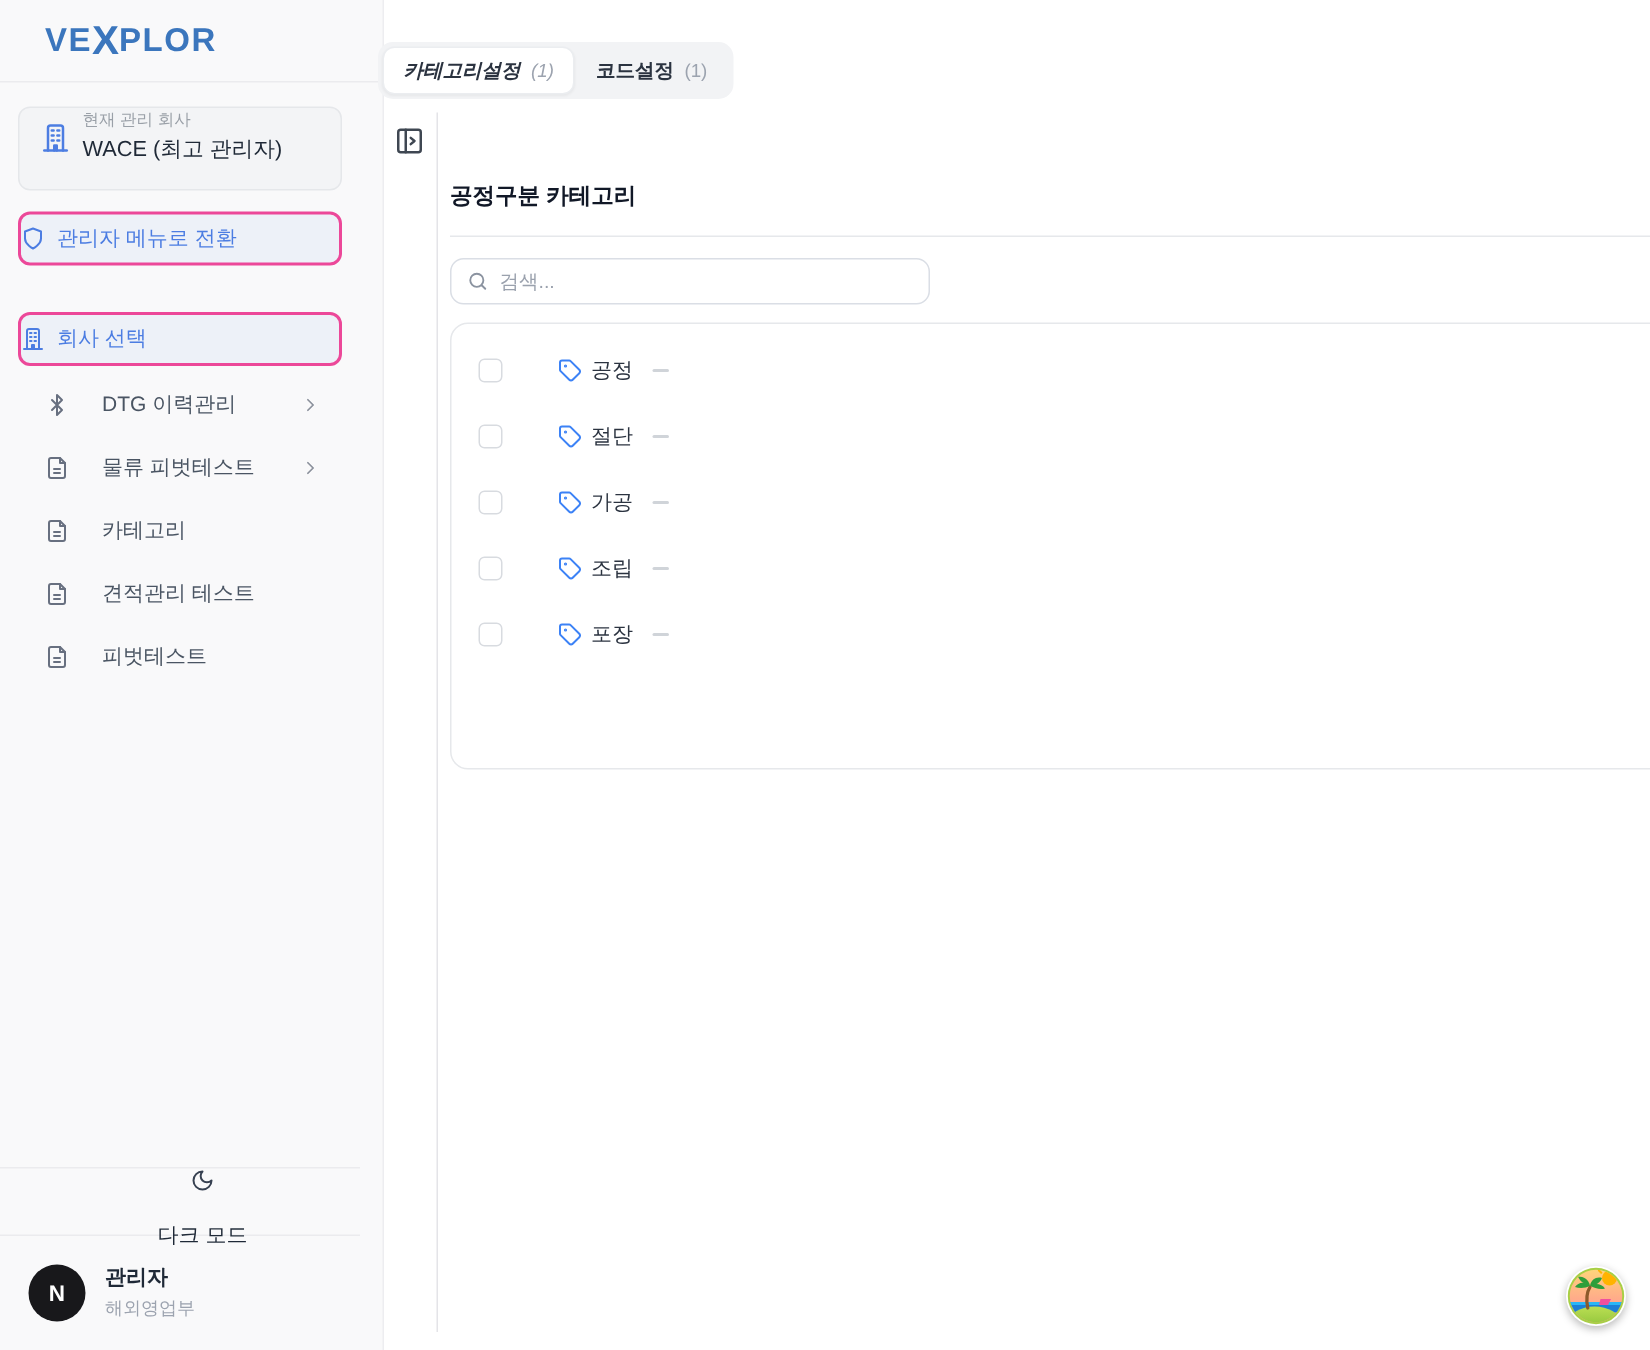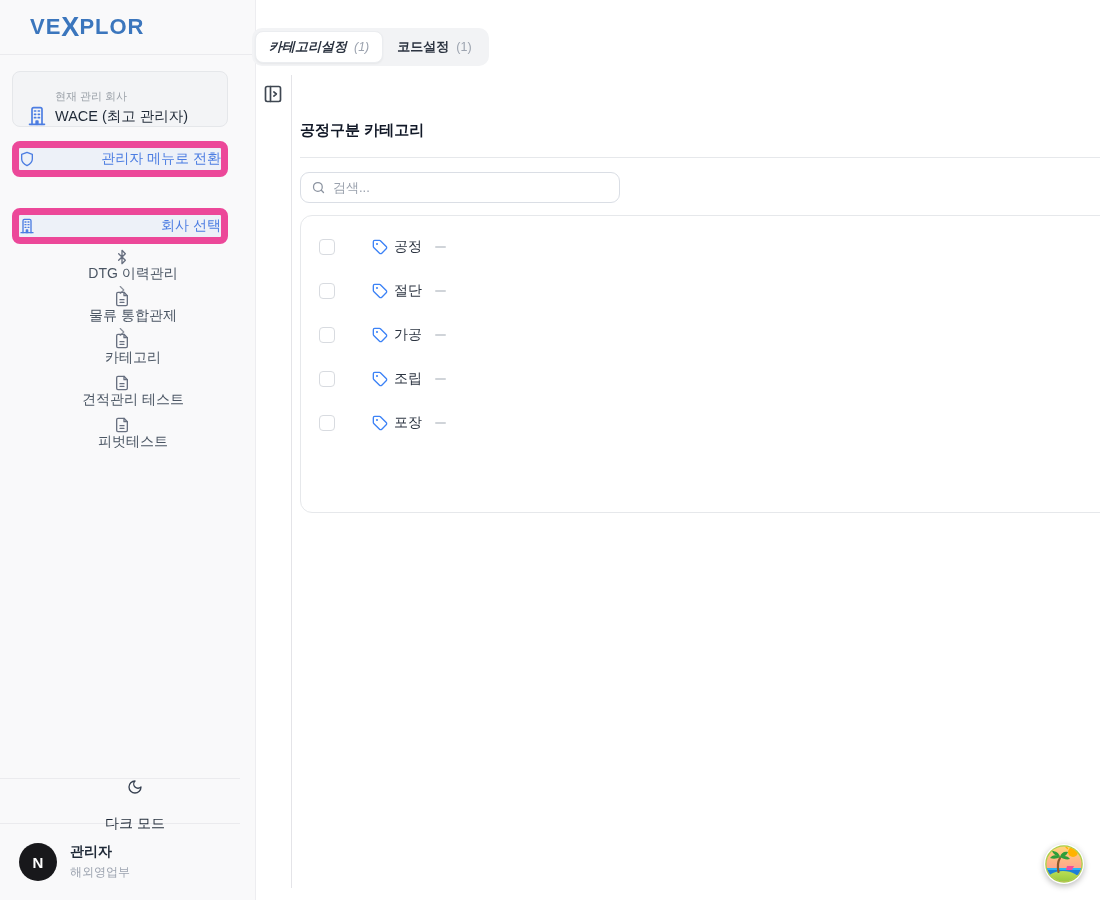--- a/index.html
+++ b/index.html
@@ -9,36 +9,36 @@
   
   .sidebar { position:absolute; left:0; top:0; width:256px; height:900px;
     background:#f9f9fa; border-right:1px solid #ededf0; }
   .logo-wrap { height:55px; display:flex; align-items:center; padding-left:30px;
     border-bottom:1px solid #ebebee; }
   .logo { color:#3b76bd; font-weight:700; font-size:22px; letter-spacing:1px; }
   .logo .x { font-size:27px; vertical-align:-2px; letter-spacing:0; }
 
   .company-card { position:absolute; left:12px; top:71px; width:216px; height:56px;
     background:#f3f4f6; border:1px solid #e5e7ea; border-radius:8px;
-    display:flex; align-items:flex-end; padding:0 14px; gap:8px; }
+    display:flex; align-items:flex-start; padding:0 14px; gap:8px; }
   .company-card .cc-icon { color:#4c7de2; width:20px; height:20px; margin-top:10px; flex:0 0 auto; }
   .cc-label { font-size:11px; color:#9aa0a8; margin-bottom:3px; }
   .cc-name { font-size:14.5px; font-weight:400; color:#1f2937; }
 
   .side-btn { position:absolute; left:12px; width:216px; height:36px;
-    background:#edf1f8; border:7px solid #ec4899; border-radius:8px;
-    display:flex; align-items:center; justify-content:space-between; gap:8px;
+    background:#edf1f8; border:2px solid #ec4899; border-radius:8px;
+    display:flex; align-items:center; justify-content:flex-start; gap:8px;
     color:#4c7de2; font-size:14px; cursor:pointer; }
   .side-btn svg { width:16px; height:16px; }
   .btn-admin { top:141px; }
   .btn-company { top:185px;margin-top:23px; }
 
   .nav { position:absolute; left:0; top:249px; width:240px; }
   .nav-item { height:42px; display:flex; align-items:center;
-    padding:0 26px 0 30px; cursor:pointer; color:#4a5563;flex-direction:column; }
+    padding:0 26px 0 30px; cursor:pointer; color:#4a5563; }
   .nav-item .nav-icon { width:16px; height:16px; color:#687080; flex:0 0 auto; }
   .nav-item .nav-label { font-size:14px; margin-left:22px; flex:1; }
   .nav-item .nav-chevron { width:14px; height:14px; color:#8a909b; }
 
   .side-footer { position:absolute; left:0; bottom:0; width:240px; }
   .darkmode-row { height:45px; border-top:1px solid #ebebee; display:flex;
     align-items:center; padding-left:30px; gap:20px; cursor:pointer;flex-direction:column; }
   .darkmode-row svg { width:16px; height:16px; color:#374151; }
   .darkmode-row .dm-label { font-size:14px; color:#1f2937; }
   .user-row { height:77px; border-top:1px solid #ebebee; display:flex;
@@ -151,21 +151,21 @@
       </span>
     </div>
     <div class="nav-item">
       <span class="nav-icon">
         <svg viewBox="0 0 24 24" fill="none" stroke="currentColor" stroke-width="2" stroke-linecap="round" stroke-linejoin="round" width="16" height="16">
             <path d="M15 2H6a2 2 0 0 0-2 2v16a2 2 0 0 0 2 2h12a2 2 0 0 0 2-2V7z"></path>
             <path d="M15 2v5h5"></path>
             <path d="M9 13h6M9 17h6"></path>
           </svg>
       </span>
-      <span class="nav-label">물류 통합관제</span>
+      <span class="nav-label">물류 피벗테스트</span>
       <span class="nav-chevron">
         <svg viewBox="0 0 24 24" fill="none" stroke="currentColor" stroke-width="2" stroke-linecap="round" stroke-linejoin="round" width="14" height="14">
             <path d="m9 18 6-6-6-6"></path>
           </svg>
       </span>
     </div>
     <div class="nav-item">
       <span class="nav-icon">
         <svg viewBox="0 0 24 24" fill="none" stroke="currentColor" stroke-width="2" stroke-linecap="round" stroke-linejoin="round" width="16" height="16">
             <path d="M15 2H6a2 2 0 0 0-2 2v16a2 2 0 0 0 2 2h12a2 2 0 0 0 2-2V7z"></path>

